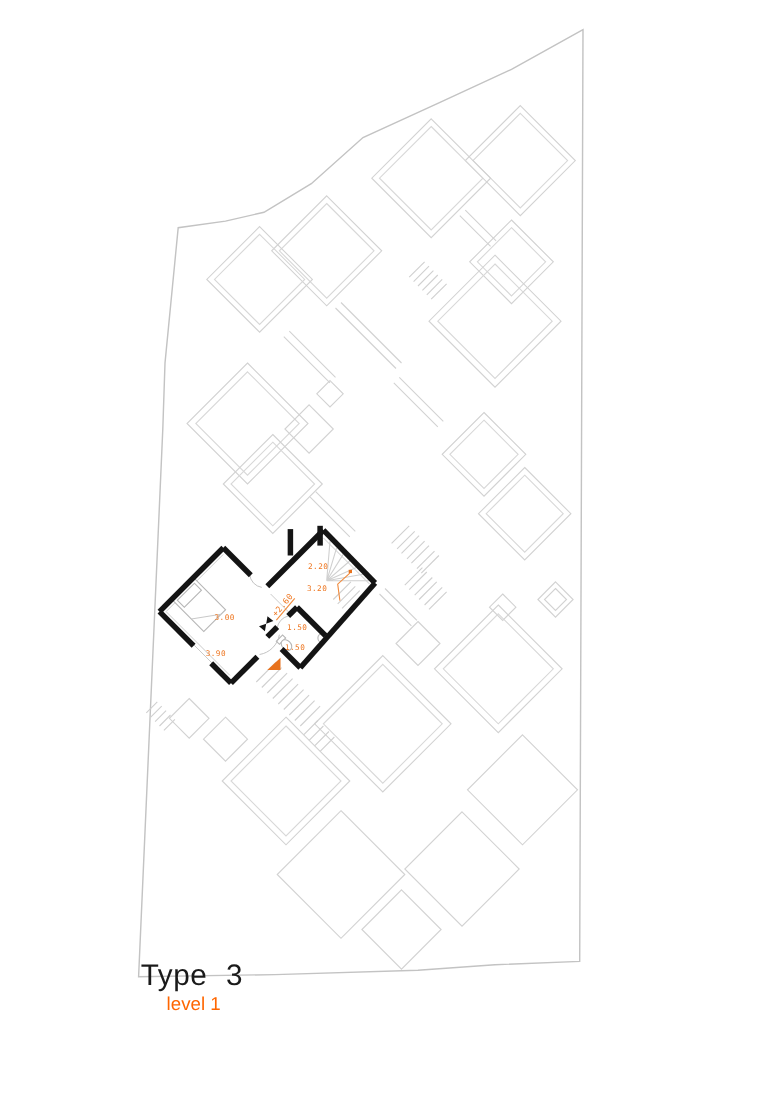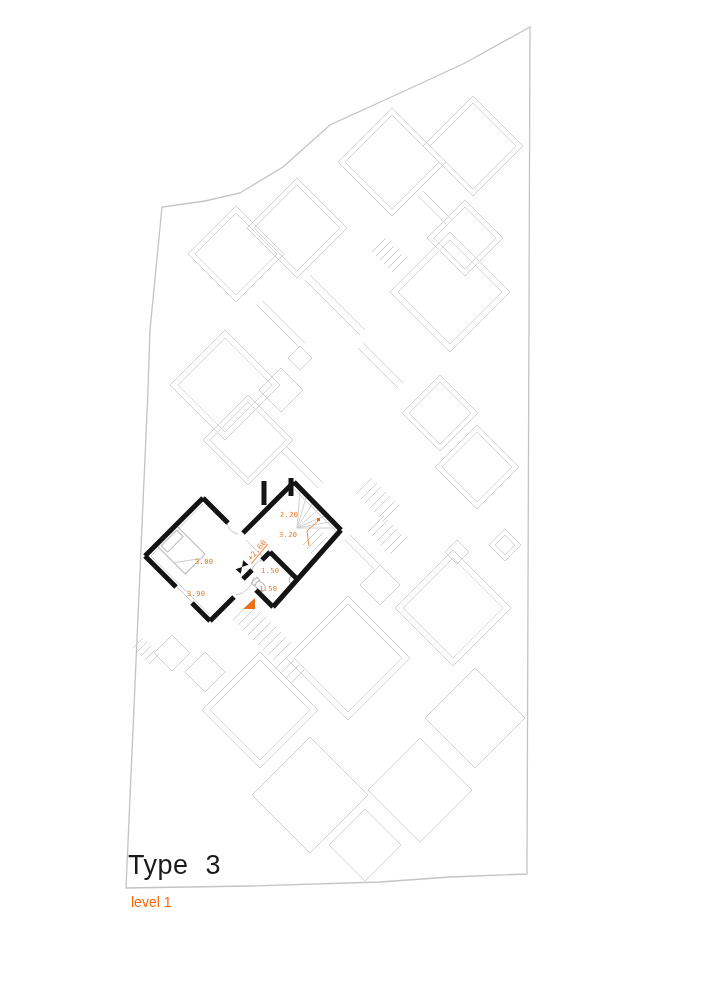--- a/index.html
+++ b/index.html
@@ -13,23 +13,23 @@
   .wall   {stroke:#141414;stroke-width:5;fill:none;stroke-linecap:butt;}
   .wallfill{fill:#ffffff;stroke:none;}
   .furn   {stroke:#b6b6b6;stroke-width:1;fill:#ffffff;}
   .thin   {stroke:#c9c9c9;stroke-width:0.9;fill:none;}
   .arc    {stroke:#c2c2c2;stroke-width:0.9;fill:none;}
   .rail   {stroke:#f08a3c;stroke-width:1;fill:none;}
   .dim    {font-family:"DejaVu Sans Mono", monospace;font-size:7px;fill:#ee7722;letter-spacing:0.4px;}
   .lvl    {font-family:"DejaVu Sans Mono", monospace;font-size:7.5px;fill:#ee7722;letter-spacing:0.4px;}
   .mark   {fill:#141414;stroke:none;}
   .entr   {fill:#e8731e;stroke:none;}
-  .title-block{position:absolute;left:128px;top:850px;}
+  .title-block{position:absolute;left:128px;top:871px;}
   .title-main {font-size:27px;color:#1a1a1a;letter-spacing:0.5px;word-spacing:9px;line-height:1.15;}
-  .title-sub  {font-size:14px;color:#ff6600;margin-left:3px;margin-top:14px;line-height:1.1;}
+  .title-sub  {font-size:17px;color:#ff6600;margin-left:3px;margin-top:2px;line-height:1.1;text-align:center;}
 </style>
 </head>
 <body>
 
 <div class="canvas">
 
 <svg class="plan-svg" width="707" height="1000" viewBox="0 0 707 1000">
 
   <g>
     <path class="bound" d="M530,27 L465,63 L400,93 L330,125 L283,167 L240,193 L205,201 L162,207 L150,330 L148,390 L126,888 L250,886 L380,882 L450,877 L527,874 Z"></path>

